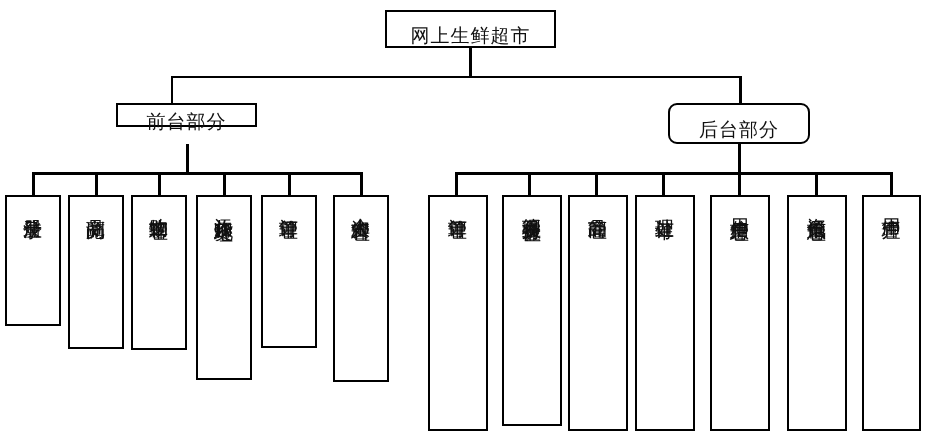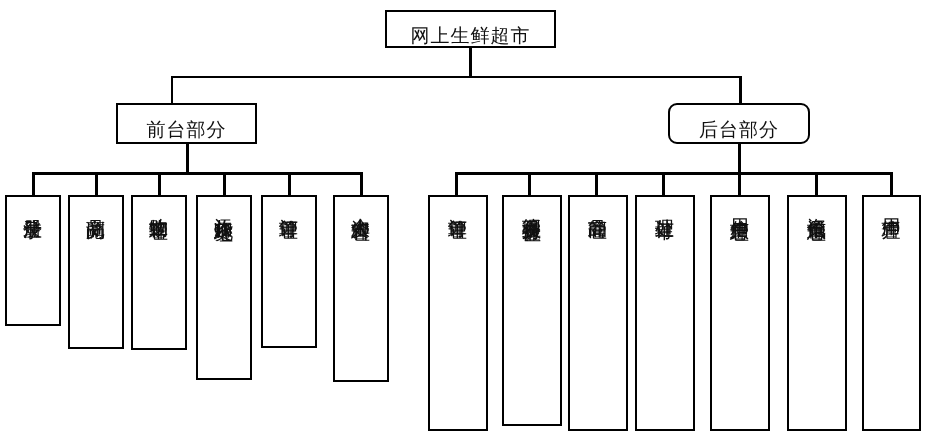--- a/index.html
+++ b/index.html
@@ -70,21 +70,21 @@
     <span class="node-label-h">网上生鲜超市</span>
   </div>
 
   <div class="conn vline" style="left:469px; top:48px; width:3px; height:29px;"></div>
 
   <div class="conn hline" style="left:171px; top:76px; width:570px; height:2px;"></div>
 
   <div class="conn vline" style="left:171px; top:76px; width:2px; height:28px;"></div>
   <div class="conn vline" style="left:739px; top:76px; width:3px; height:28px;"></div>
 
-  <div class="node" style="left:116px; top:103px; width:141px; height:41px;">
+  <div class="node" style="left:116px; top:103px; width:141px; height:24px;">
     <span class="node-label-h">前台部分</span>
   </div>
   <div class="node" style="left:668px; top:103px; width:142px; height:41px;border-radius:9px;">
     <span class="node-label-h">后台部分</span>
   </div>
 
   <div class="conn vline" style="left:186px; top:144px; width:3px; height:29px;"></div>
   <div class="conn hline" style="left:32px; top:172px; width:331px; height:3px;"></div>
   <div class="conn vline" style="left:32px; top:172px; width:3px; height:24px;"></div>
   <div class="conn vline" style="left:95px; top:172px; width:3px; height:24px;"></div>

